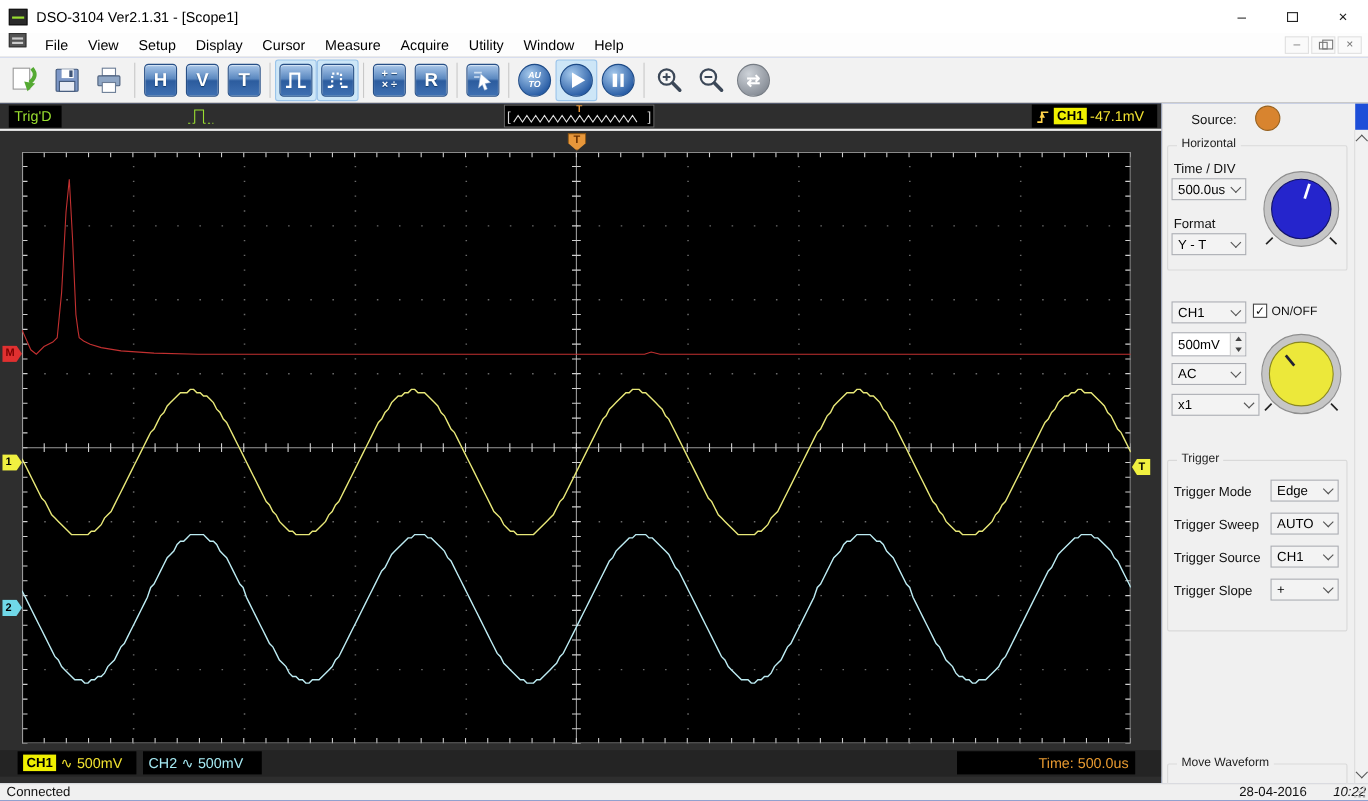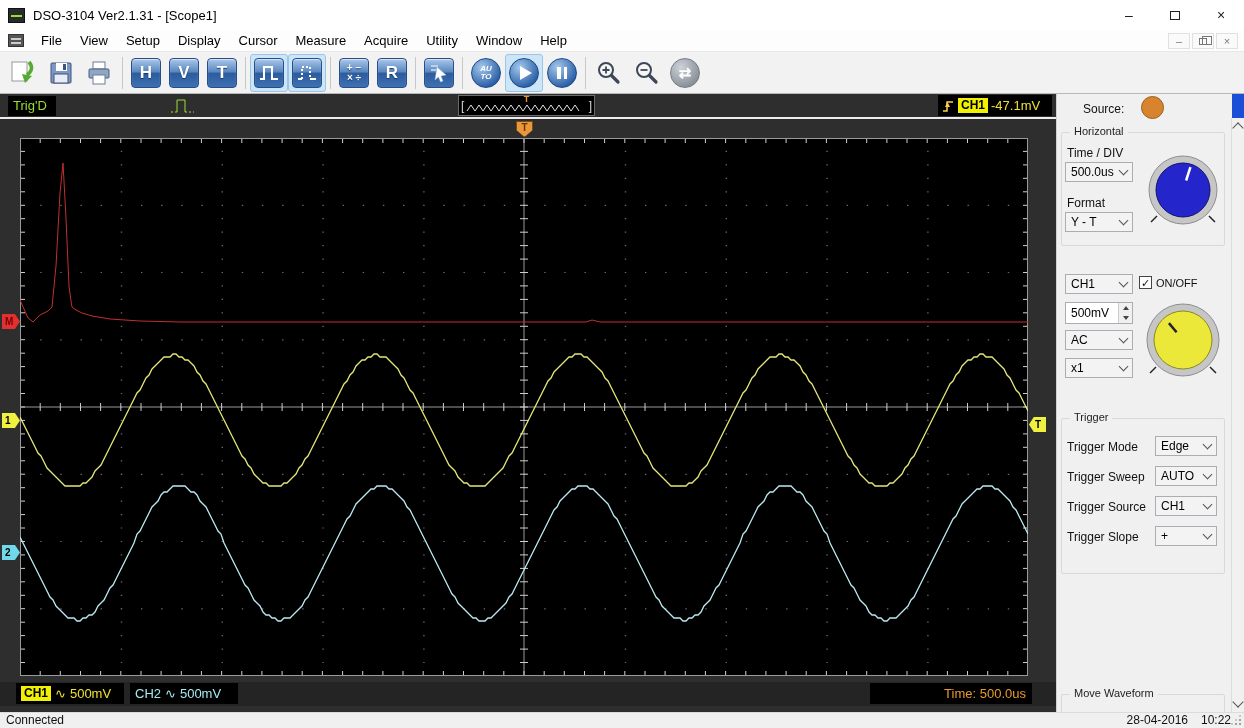--- a/index.html
+++ b/index.html
@@ -9,21 +9,21 @@
   
   .titlebar{position:absolute;left:0;top:0;width:1244px;height:30px;background:#ffffff;display:flex;align-items:center;}
   .app-icon{width:17px;height:15px;margin:0 8px 0 8px;background:#2a2a2a;border:1px solid #111;position:relative;}
   .app-icon span{position:absolute;left:2px;top:6px;width:11px;height:2px;background:#9adf30;}
   .title-text{font-size:13px;color:#000;}
   .win-btns{position:absolute;right:0;top:0;height:30px;display:flex;}
   .win-btn{width:46px;height:30px;display:flex;align-items:center;justify-content:center;color:#222;font-size:14px;}
   .max-glyph{width:10px;height:9px;border:1.5px solid #222;display:block;}
 
   
-  .menubar{position:absolute;left:0;top:30px;width:1244px;height:22px;background:#fdfdfd;display:flex;align-items:center;border-bottom:1px solid #e8e8e8;}
+  .menubar{position:absolute;left:0;top:30px;width:1244px;height:22px;background:#fdfdfd;display:flex;border-bottom:1px solid #e8e8e8;}
   .menu-doc-icon{width:16px;height:13px;margin:0 8px;background:#555;position:relative;border:1px solid #333;}
   .menu-doc-icon span{position:absolute;left:2px;top:3px;width:10px;height:1.5px;background:#ccc;box-shadow:0 4px #ccc;}
   .menu-item{padding:0 9px;font-size:13px;color:#000;height:22px;line-height:21px;}
   .mdi-btns{position:absolute;right:6px;top:3px;display:flex;gap:2px;}
   .mdi-btn{width:22px;height:16px;border:1px solid #e0e0e0;background:#fafafa;color:#777;font-size:11px;display:flex;align-items:center;justify-content:center;}
   .mdi-restore{width:8px;height:7px;border:1px solid #777;position:relative;background:#fafafa;}
   .mdi-restore:before{content:"";position:absolute;left:2px;top:-3px;width:8px;height:7px;border:1px solid #777;}
 
   
   .toolbar{position:absolute;left:0;top:52px;width:1244px;height:42px;background:#f2f2f2;border-bottom:1px solid #b8b8b8;display:flex;align-items:center;padding-left:4px;}
@@ -77,21 +77,21 @@
   .knob{position:absolute;}
 
   
   .scrollbar{position:absolute;left:1231px;top:118px;width:13px;height:594px;background:#f1f1f1;border-left:1px solid #ddd;}
   .sb-arrow{position:absolute;left:2px;width:8px;height:8px;border-left:1.5px solid #555;border-top:1.5px solid #555;}
   .sb-up{top:6px;transform:rotate(45deg);}
   .sb-dn{bottom:6px;transform:rotate(225deg);}
   .statusbar{position:absolute;left:0;top:712px;width:1244px;height:16px;background:#f0f0f0;border-top:1px solid #dcdcdc;font-size:12px;color:#111;}
   .status-left{position:absolute;left:6px;top:0;line-height:15px;}
   .status-date{position:absolute;right:56px;top:0;line-height:15px;}
-  .status-time{position:absolute;right:13px;top:0;line-height:15px;}
+  .status-time{position:absolute;right:2px;top:0;line-height:15px;font-style:italic;}
   .grip{position:absolute;right:3px;bottom:3px;width:2px;height:2px;background:#a0a0a0;box-shadow:0 -4px #a0a0a0,-4px 0 #a0a0a0,-4px -4px #c6c6c6,0 -8px #c6c6c6,-8px 0 #c6c6c6;}
 </style>
 </head>
 <body>
 
 <div id="app">
 
   <div class="titlebar">
     <div class="app-icon">
         <span></span>
@@ -334,21 +334,21 @@
           </span>
         <span class="spin-btn">
             <i class="tri-dn"></i>
           </span>
       </span>
     </div>
     <div class="sel" style="left:8px;top:236px;width:68px;">
       <span>AC</span>
         <span class="chev"></span>
     </div>
-    <div class="sel" style="left:8px;top:264px;width:68px;">
+    <div class="sel" style="left:8px;top:264px;width:80px;">
       <span>x1</span>
         <span class="chev"></span>
     </div>
     <svg class="knob" style="left:80px;top:200px;" width="92" height="92" viewBox="0 0 92 92">
       <line x1="19" y1="73" x2="13" y2="79" stroke="#222" stroke-width="1.5"></line>
       <line x1="73" y1="73" x2="79" y2="79" stroke="#222" stroke-width="1.5"></line>
       <circle cx="46" cy="46" r="36" fill="#c6c6c6" stroke="#8e8e8e"></circle>
       <circle cx="46" cy="46" r="29" fill="#ece83a" stroke="#8a8820"></circle>
       <line x1="39.6" y1="38.3" x2="31.9" y2="29.1" stroke="#223" stroke-width="2.5"></line>
     </svg>

